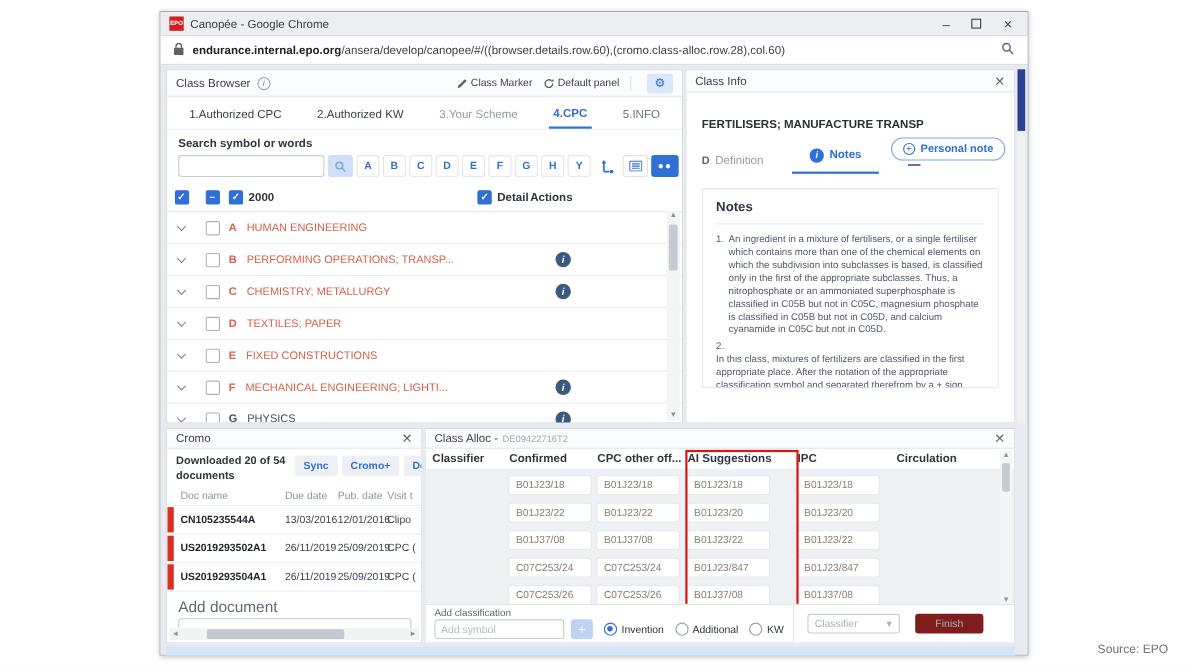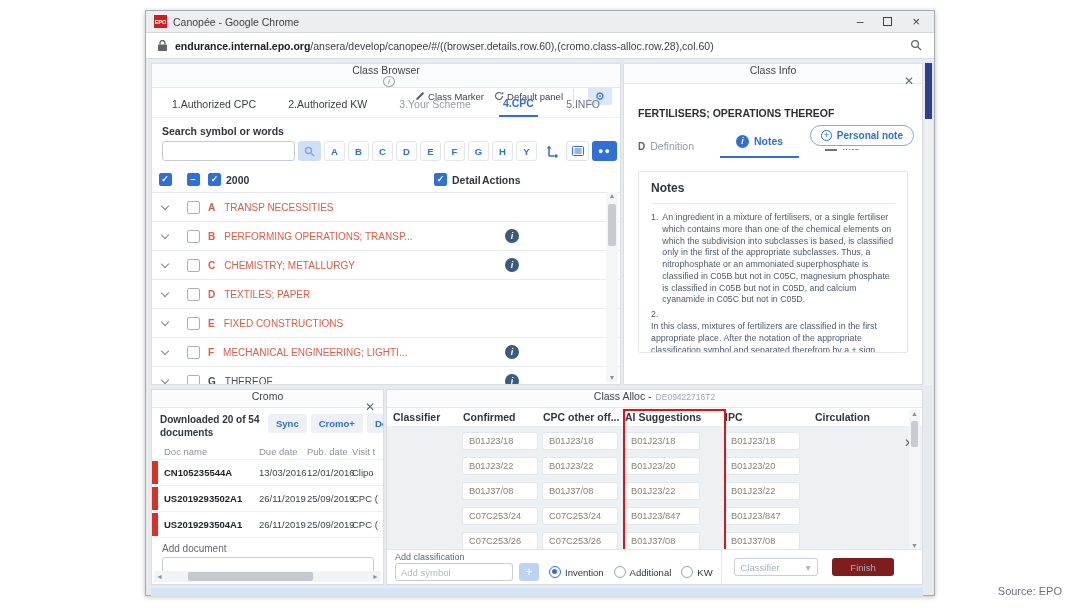--- a/index.html
+++ b/index.html
@@ -16,21 +16,21 @@
   .win-max { width:9px; height:9px; border:1px solid #3c4043; }
   .win-close { font-size:13px; line-height:11px; }
   .urlbar { height:26px; background:#fff; border-bottom:1px solid #d8dbdf; display:flex; align-items:center; padding:0 12px; gap:8px; }
   .url-text { font-size:10.5px; flex:1; white-space:nowrap; overflow:hidden; }
   .url-domain { color:#202124; font-weight:bold; }
   .url-path { color:#3c4043; }
 
   .content { position:absolute; top:48px; left:0; right:0; bottom:0; background:#e7ebf0; }
 
   .panel { position:absolute; background:#fff; border:1px solid #d9dee3; overflow:hidden; }
-  .p-head { height:20px; display:flex; align-items:center; padding:0 8px; font-size:10.5px; color:#3c4350; background:#fbfcfd; border-bottom:1px solid #e4e8ec;flex-direction:column; }
+  .p-head { height:20px; display:flex; align-items:center; padding:0 8px; font-size:10.5px; color:#3c4350; background:#fbfcfd; border-bottom:1px solid #e4e8ec; }
   .x-btn { margin-left:auto; color:#5f6a76; font-size:12px; line-height:10px; }
 
   
   .class-browser { left:5px; top:4px; width:470px; height:322px; }
   .cbh { height:24px; }
   .cbh-right { margin-left:auto; display:flex; align-items:center; gap:10px; font-size:9.5px; color:#3c4350; }
   .hact { display:flex; align-items:center; gap:3px; }
   .gear-btn { width:24px; height:18px; background:#dbe8fa; border-radius:3px; color:#2f6fd6; font-size:11px; display:flex; align-items:center; justify-content:center; margin-left:4px; }
   .sep-v { width:1px; height:14px; background:#e0e4e8; }
   .info-ring { width:12px; height:12px; border:1px solid #9aa3ad; border-radius:50%; color:#7a8590; font-size:8px; font-style:italic; display:flex; align-items:center; justify-content:center; margin-left:6px; }
@@ -97,21 +97,21 @@
   .cromo { left:5px; top:330px; width:233px; height:196px; }
   .cromo-status { display:flex; padding:6px 6px 4px 8px; gap:4px; }
   .status-text { width:104px; font-size:10px; font-weight:bold; color:#2f3640; line-height:1.25; flex:none; }
   .cromo-btns { display:flex; gap:4px; align-items:flex-start; white-space:nowrap; }
   .cromo-btn { padding:4px 8px; background:#edf0f4; border-radius:3px; color:#2f6fd6; font-size:9.5px; font-weight:bold; }
   .cromo-cols { display:grid; grid-template-columns:95px 48px 45px 1fr; padding-left:12px; font-size:9.5px; color:#8a94a2; height:16px; align-items:center; }
   .doc-row { position:relative; display:grid; grid-template-columns:95px 48px 45px 1fr; padding-left:12px; height:26px; align-items:center; border-top:1px solid #edf0f3; font-size:9.5px; color:#3c4350; white-space:nowrap; overflow:hidden; }
   .doc-row::before { content:""; position:absolute; left:0; top:1px; bottom:1px; width:6px; background:#d93025; }
   .doc-name { font-weight:bold; color:#20252c; }
   .add-doc { padding:5px 10px 0; border-top:1px solid #edf0f3; }
-  .add-doc-label { font-size:10px; color:#5f6a76; }
+  .add-doc-label { font-size:14px; color:#5f6a76; }
   .add-doc-input { width:212px; height:18px; border:1px solid #c9ced5; border-radius:3px; margin-top:3px; background:#fff; }
   .h-scroll { position:absolute; left:2px; right:2px; bottom:2px; height:11px; background:#f2f3f5; font-size:7px; color:#8a939e; }
   .h-scroll .lt { position:absolute; left:2px; top:2px; }
   .h-scroll .rt { position:absolute; right:2px; top:2px; }
   .h-scroll .thumb { position:absolute; left:34px; width:125px; top:1px; bottom:1px; background:#c4c9cf; border-radius:2px; }
 
   
   .class-alloc { left:240px; top:330px; width:537px; height:196px; }
   .ca-title { display:flex; align-items:baseline; gap:4px; }
   .ca-id { font-size:8.5px; color:#a0a8b2; }
@@ -251,21 +251,21 @@
           </span>
         <span>Actions</span>
         <span></span>
       </div>
 
       <div class="grid-row cb-row row-orange">
         <span class="chev"></span>
         <span class="cb"></span>
         <span class="sym-cell">
             <span class="sym-letter">A</span>
-            <span class="sym-title">TRANSP NECESSITIES</span>
+            <span class="sym-title">HUMAN ENGINEERING</span>
           </span>
         <span></span>
           <span></span>
           <span></span>
           <span></span>
       </div>
       <div class="grid-row cb-row row-orange">
         <span class="chev"></span>
         <span class="cb"></span>
         <span class="sym-cell">
@@ -323,42 +323,42 @@
         <span></span>
           <span class="info-i">i</span>
           <span></span>
           <span></span>
       </div>
       <div class="grid-row cb-row row-dark">
         <span class="chev"></span>
         <span class="cb"></span>
         <span class="sym-cell">
             <span class="sym-letter">G</span>
-            <span class="sym-title">THEREOF</span>
+            <span class="sym-title">PHYSICS</span>
           </span>
         <span></span>
           <span class="info-i">i</span>
           <span></span>
           <span></span>
       </div>
 
       <div class="cb-scroll">
         <span>▲</span>
         <span class="thumb"></span>
         <span class="dn">▼</span>
       </div>
     </div>
 
     <div class="panel class-info">
       <div class="p-head">
         <span>Class Info</span>
         <span class="x-btn">✕</span>
       </div>
       <div class="ci-body">
-        <div class="ci-heading">FERTILISERS; OPERATIONS THEREOF</div>
+        <div class="ci-heading">FERTILISERS; MANUFACTURE TRANSP</div>
         <div class="ci-tabs">
           <span class="ci-tab def">
               <span class="dglyph">D</span>
               <span>Definition</span>
             </span>
           <span class="ci-tab notes">
               <span class="blue-i">i</span>
               <span>Notes</span>
             </span>
           <span class="ci-tab inter">

